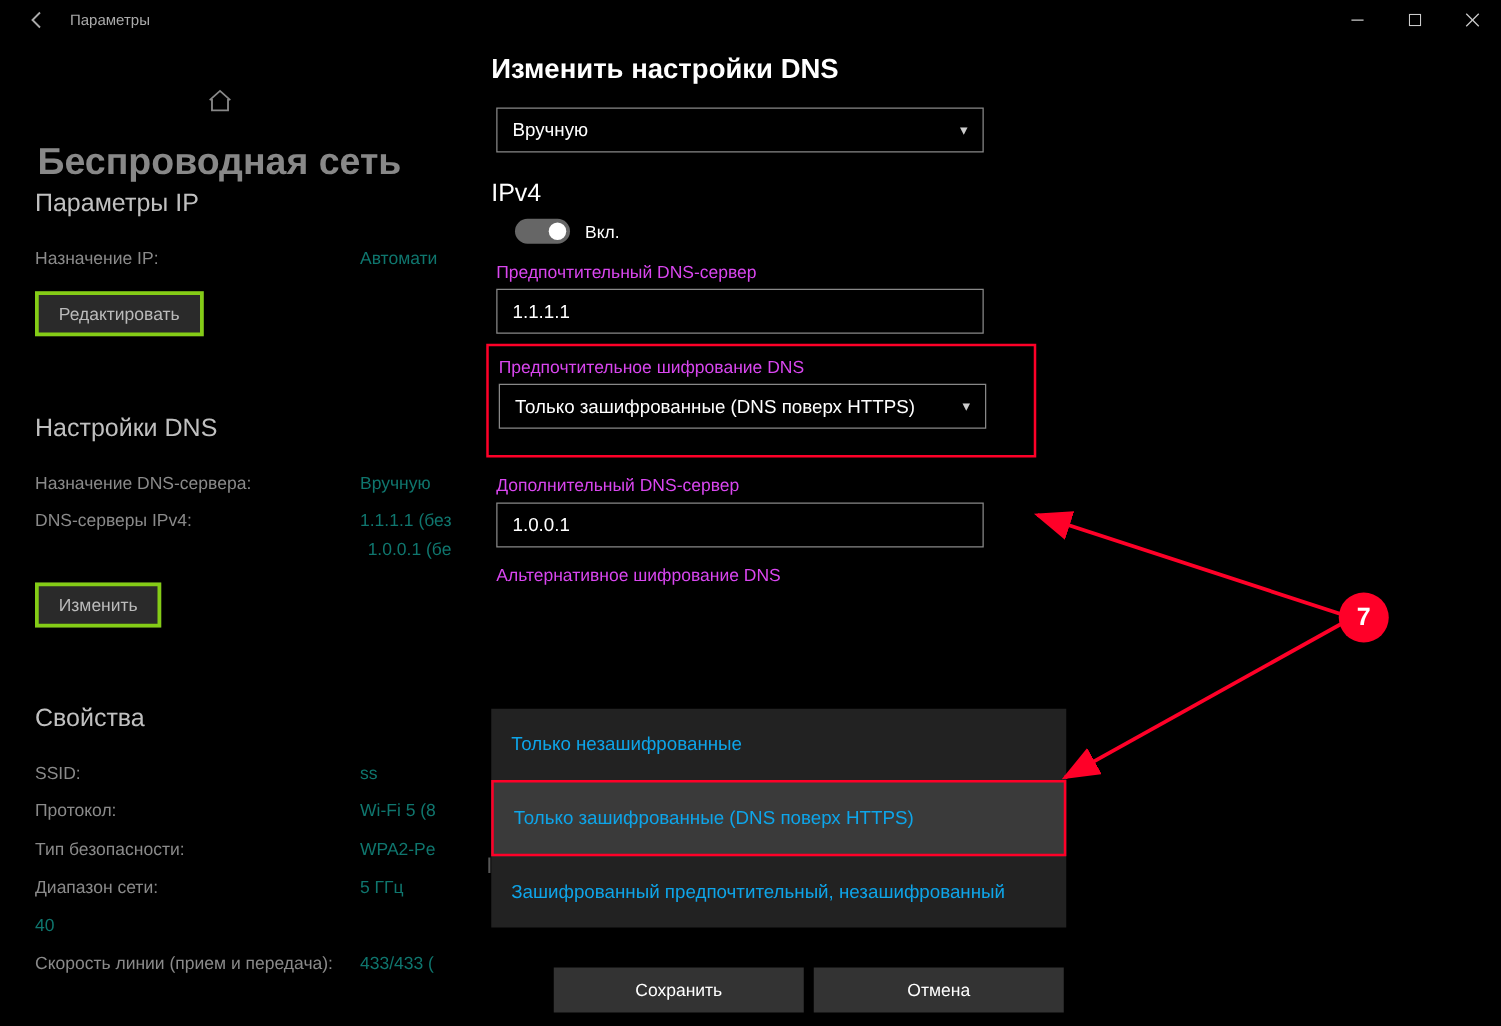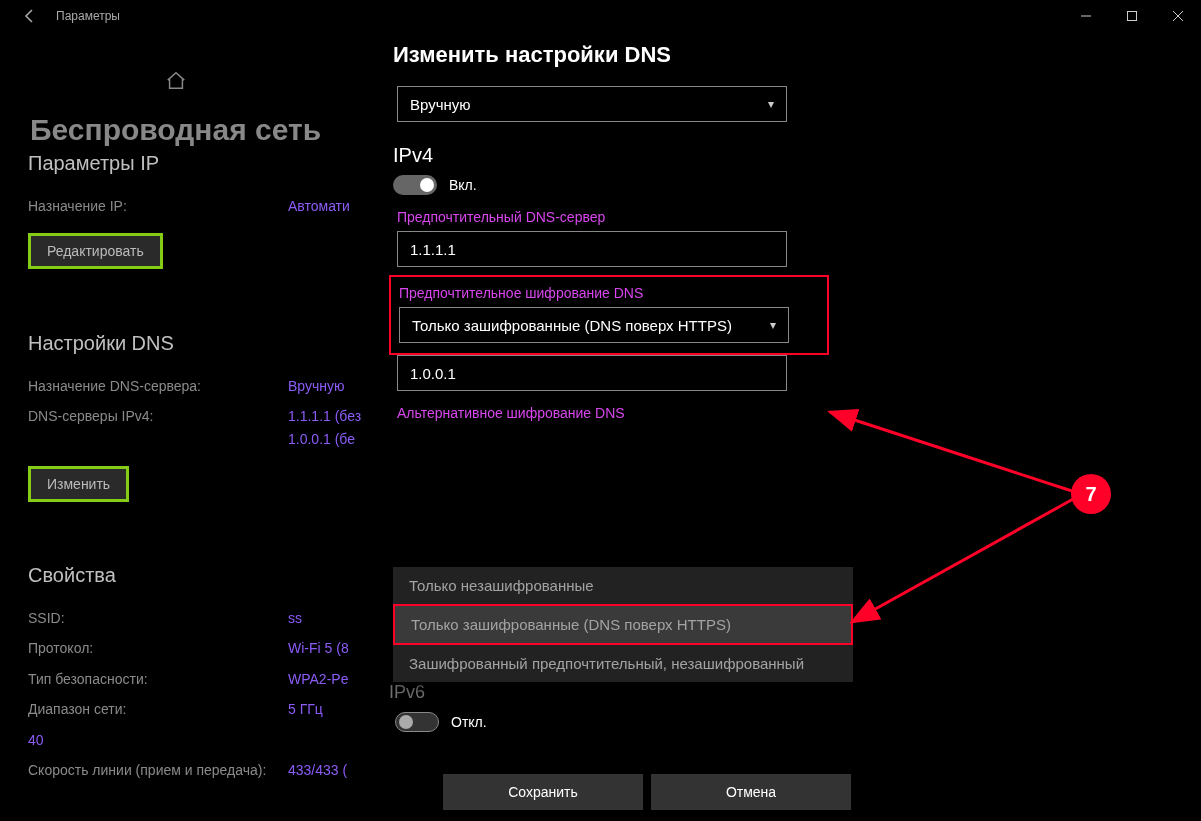--- a/index.html
+++ b/index.html
@@ -74,21 +74,21 @@
   color: #777;
 }
 .bg-section h2 {
   color: #c0c0c0;
   font-weight: 400;
   font-size: 20px;
   margin-bottom: 20px;
 }
 .bg-row { display: flex; font-size: 14px; margin-bottom: 8px; line-height: 1.6; }
 .bg-label { width: 260px; color: #8a8a8a; }
-.bg-value { color: #8b5cf6; }
+.bg-value { color: #0f766e; text-align: right; }
 .bg-button {
   background: #2a2a2a;
   border: 3px solid #84cc16;
   color: #bbb;
   padding: 7px 16px;
   font-size: 14px;
   margin-top: 8px;
 }
 .sec-ip { top: 120px; }
 .sec-dns { top: 300px; }
@@ -136,21 +136,21 @@
 }
 .ipv4-heading {
   font-size: 20px;
   margin: 22px 0 8px 4px;
   color: #fff;
 }
 .toggle-row {
   display: flex;
   align-items: center;
   gap: 12px;
-  margin: 6px 0 0 4px;
+  margin: 6px 0 0 23px;
 }
 .toggle {
   width: 44px;
   height: 20px;
   border-radius: 10px;
   background: #666;
   position: relative;
 }
 .toggle .knob {
   width: 14px;
@@ -160,39 +160,39 @@
   position: absolute;
   top: 3px;
 }
 .toggle.on .knob { right: 3px; }
 .toggle.off { background: #333; border: 1px solid #888; }
 .toggle.off .knob { left: 3px; top: 2px; background: #aaa; }
 .toggle-label { font-size: 14px; }
 
 .highlight-box {
   border: 2px solid #ff0028;
-  padding: 4px 8px 10px 0;
+  padding: 4px 8px 21px 0;
   margin: 8px 0 0 0;
   width: 440px;
 }
 .highlight-box .dlabel { margin-top: 4px; }
 
 .dropdown-menu {
   position: absolute;
   left: 393px;
   top: 535px;
   width: 460px;
   background: #222;
   box-shadow: 0 4px 16px rgba(0,0,0,0.6);
   z-index: 10;
 }
 .dropdown-menu .option {
-  padding: 10px 16px;
+  padding: 20px 16px;
   font-size: 15px;
-  color: #a3a3a3;
+  color: #0ea5e9;
 }
 .dropdown-menu .option.selected {
   background: #3a3a3a;
   border: 2px solid #ff0028;
 }
 
 .ipv6-heading {
   position: absolute;
   left: 389px;
   top: 650px;
@@ -366,20 +366,21 @@
     </div>
 
     <div class="highlight-box">
       <div class="dlabel">Предпочтительное шифрование DNS</div>
       <div class="dselect">
         <span>Только зашифрованные (DNS поверх HTTPS)</span>
         <span class="chev">▾</span>
       </div>
     </div>
 
+    <div class="dlabel">Дополнительный DNS-сервер</div>
     <div class="dinput">
       <span>1.0.0.1</span>
     </div>
 
     <div class="dlabel">Альтернативное шифрование DNS</div>
   </div>
 
   <div class="dropdown-menu">
     <div class="option">Только незашифрованные</div>
     <div class="option selected">Только зашифрованные (DNS поверх HTTPS)</div>

